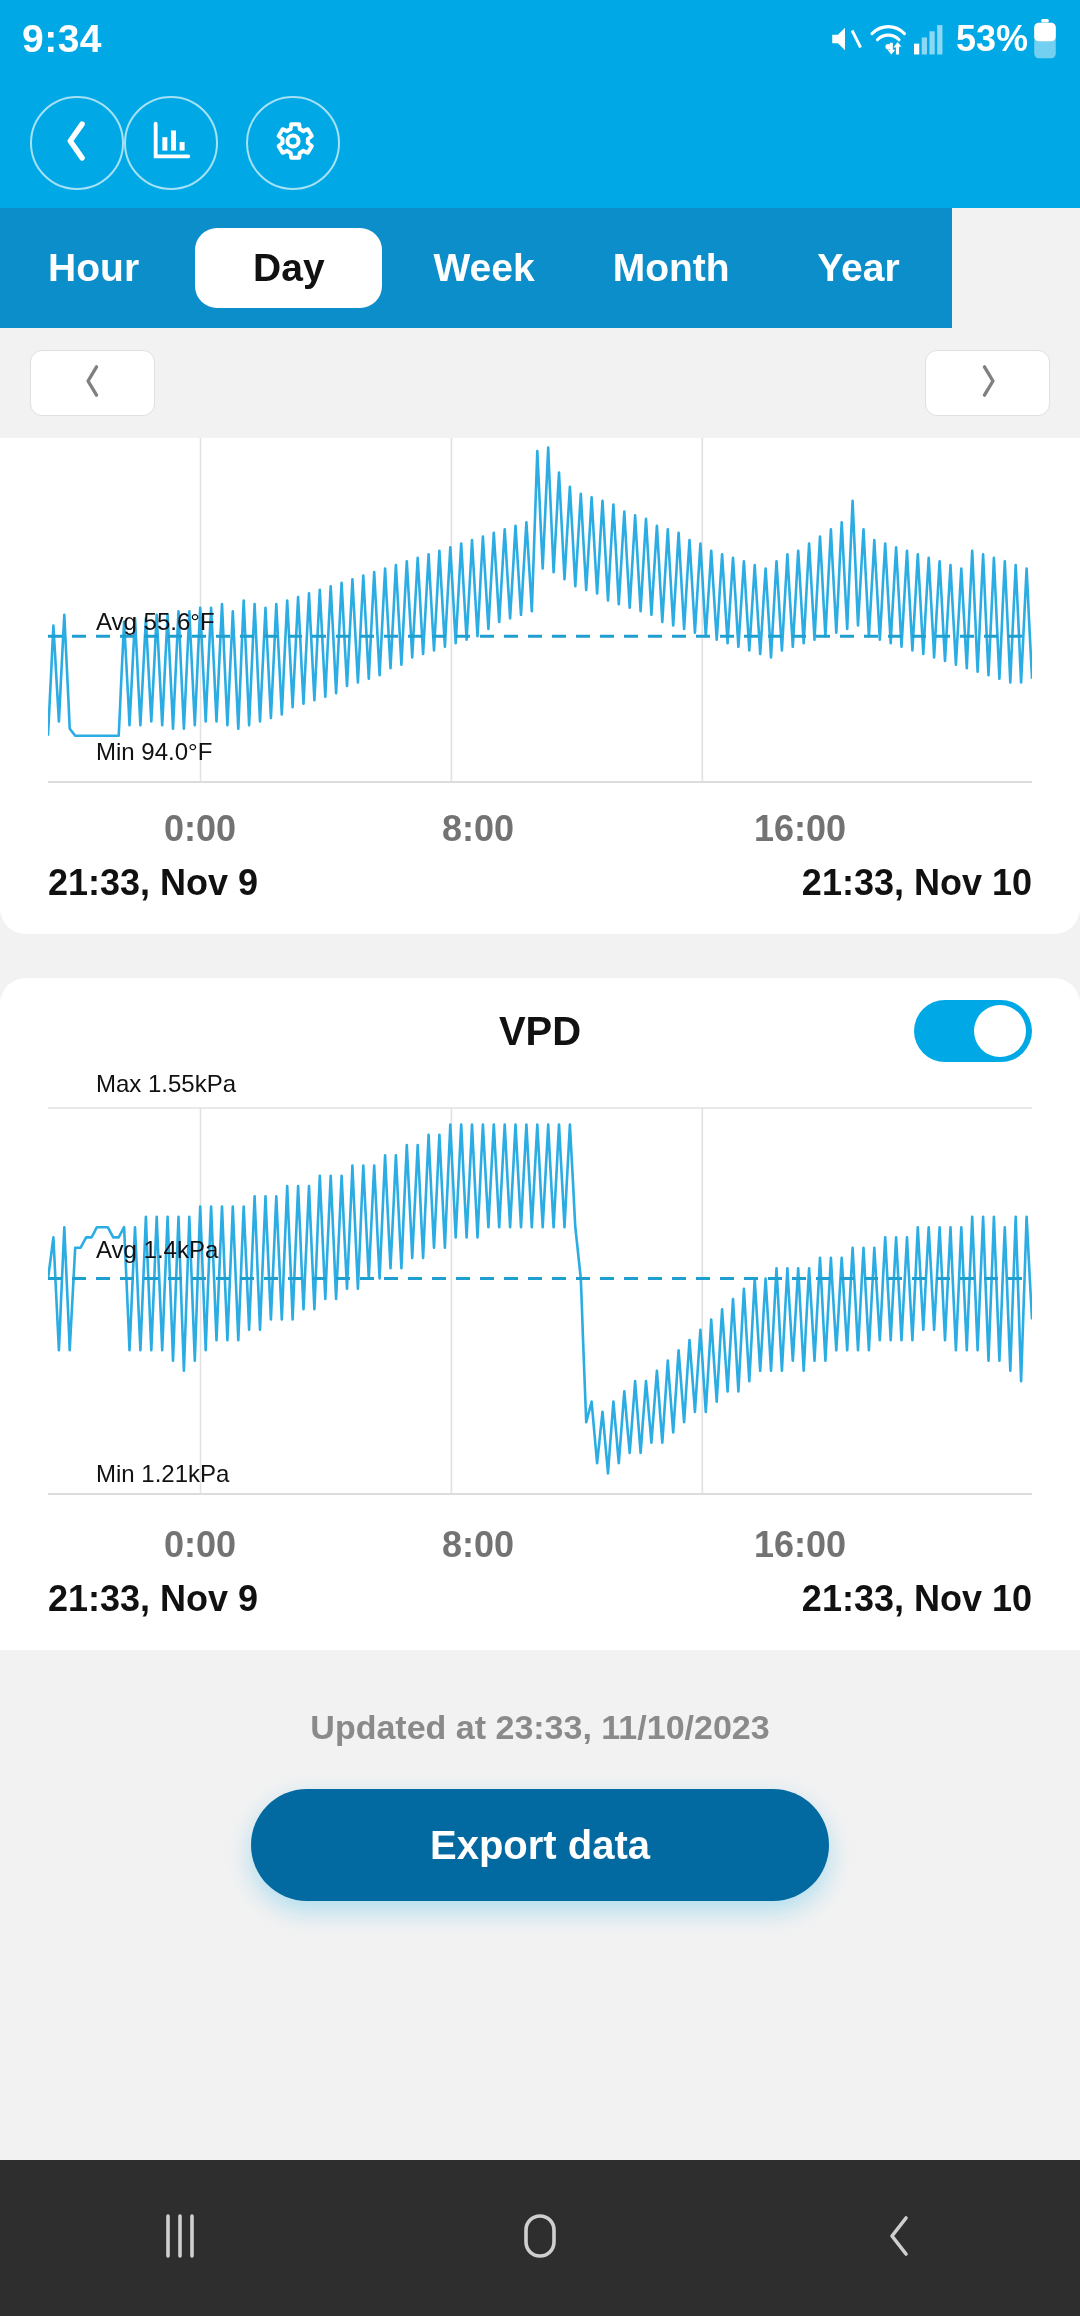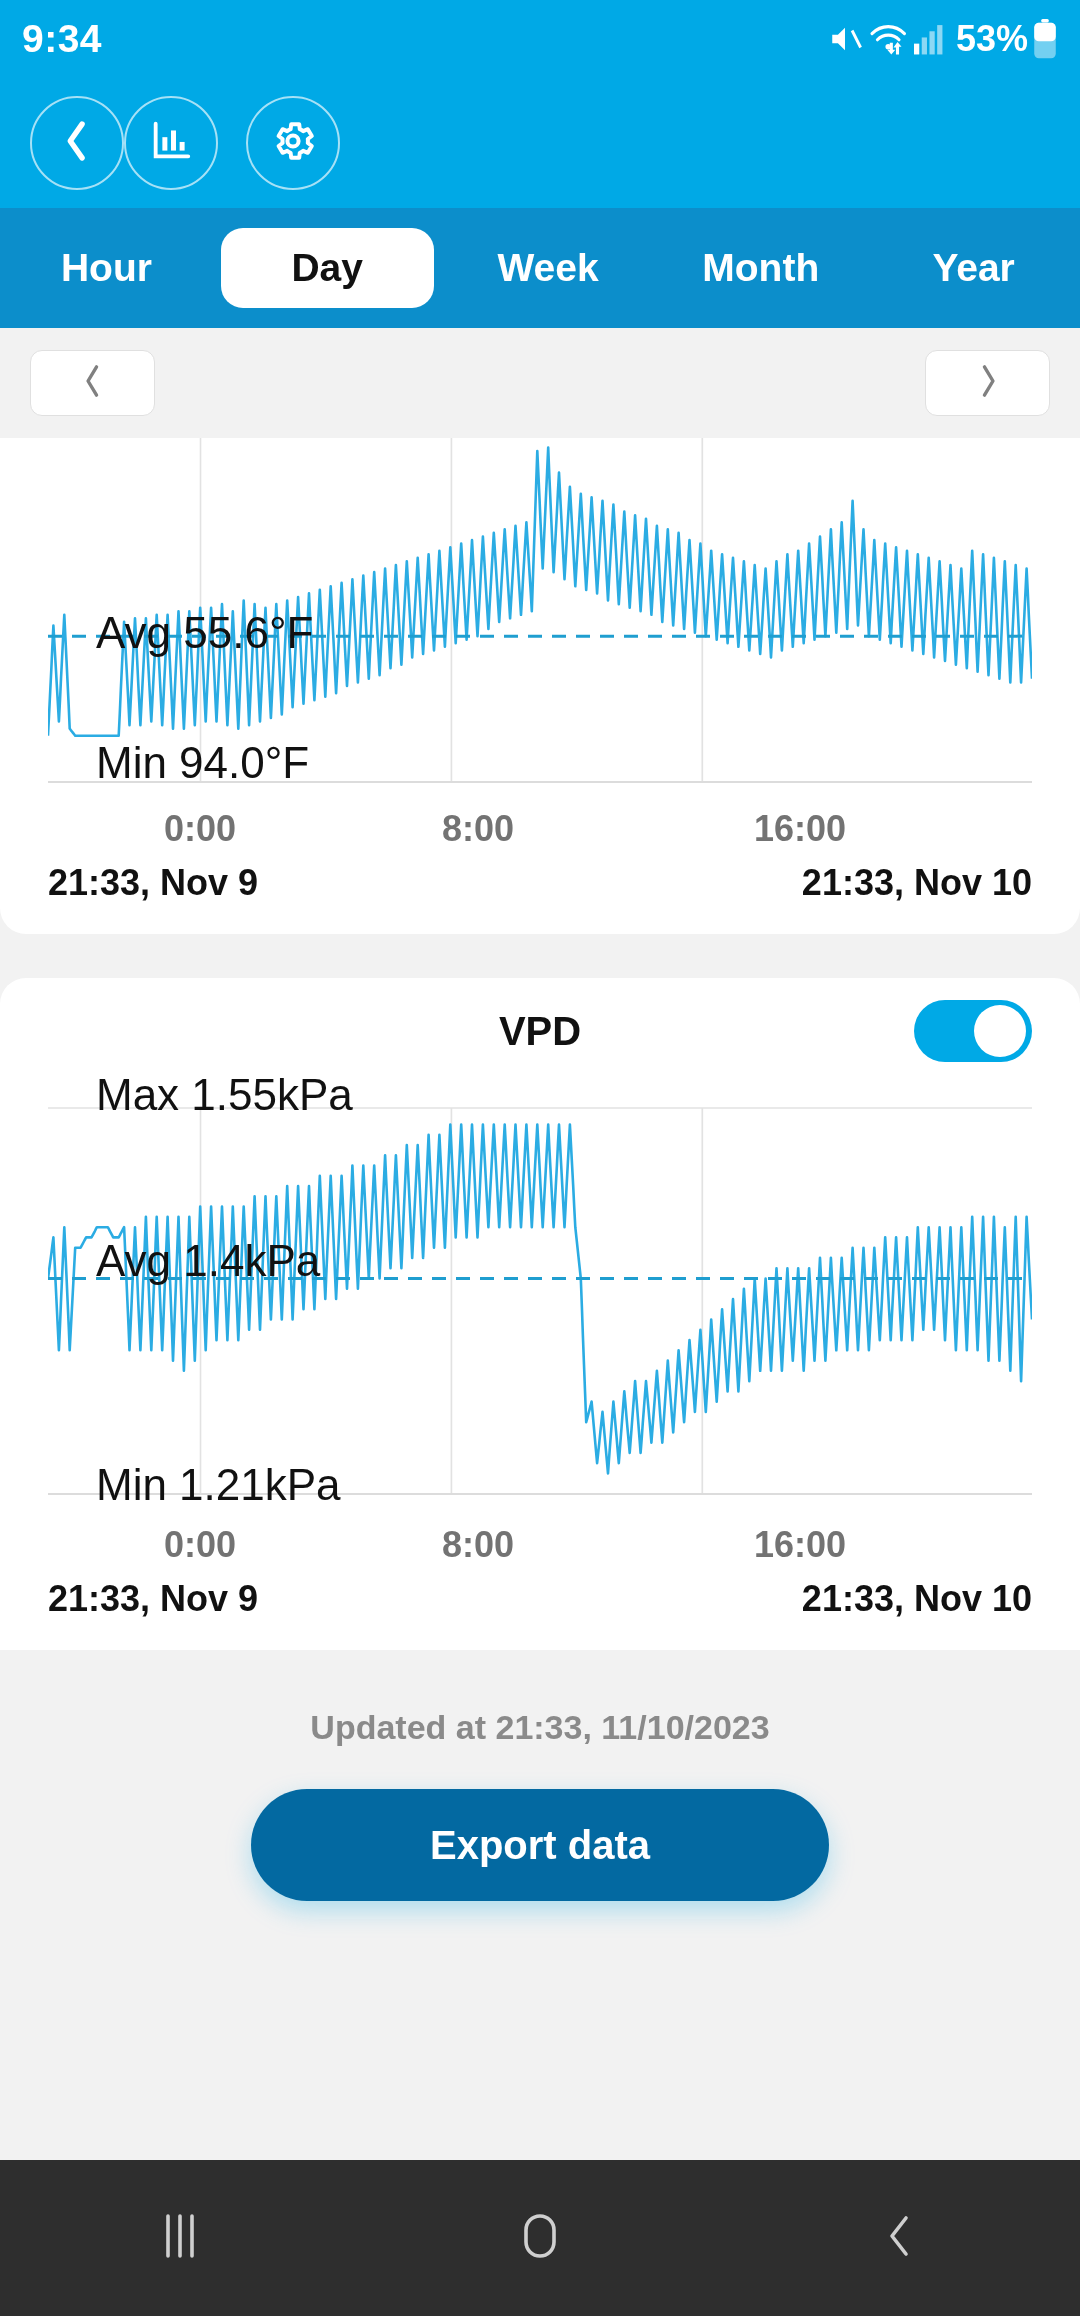--- a/index.html
+++ b/index.html
@@ -32,21 +32,21 @@
     display:flex; align-items:center; justify-content:center; flex:0 0 auto;
   }
   .appbar-title {
     flex:1; text-align:center; color:#fff;
     font-size:42px; font-weight:bold; letter-spacing:.3px;
   }
   .appbar-right { display:flex; gap:28px; }
 
   
   .tabbar {
-    position:absolute; top:208px; left:0; width:1080px; height:120px;
+    position:absolute; top:208px; left:0; width:952px; height:120px;
     background:#0c8ecb; display:flex; align-items:center;
   }
   .tab {
     flex:1; text-align:center; color:#fff;
     font-size:39px; font-weight:bold;
   }
   .tab.active {
     color:#111; background:#fff; border-radius:22px;
     margin:0 8px; padding:18px 0; font-weight:bold;
   }
@@ -88,21 +88,21 @@
     position:absolute; top:5px; right:6px; width:52px; height:52px;
     border-radius:50%; background:#fff;
   }
 
   
   .graph { position:relative; padding:0 48px; }
   .graph-inner { position:relative; width:984px; }
   .graph svg { display:block; width:984px; }
 
   .stat {
-    position:absolute; font-size:44px; color:#111;
+    position:absolute; font-size:24px; color:#111;
     font-weight:normal; white-space:nowrap; z-index:3;
   }
 
   .axis-row {
     display:flex; padding:10px 48px 0 48px; position:relative; height:56px;
   }
   .axis-tick {
     position:absolute; font-size:36px; font-weight:bold; color:#737373;
     transform:translateX(-50%);
   }
@@ -295,21 +295,21 @@
         <div class="axis-tick" style="left:478px;">8:00</div>
         <div class="axis-tick" style="left:800px;">16:00</div>
       </div>
       <div class="range-row">
         <span>21:33, Nov 9</span>
         <span>21:33, Nov 10</span>
       </div>
     </div>
 
     <div class="footer">
-      <div class="updated">Updated at 21:33, 11/10/2023</div>
+      <div class="updated">Updated at 23:33, 11/10/2023</div>
       <div class="export-btn">Export data</div>
     </div>
   </div>
 
   <div class="navbar">
     <div class="nb">
       <span>
         <svg width="46" height="52" viewBox="0 0 22 26">
           <path stroke="#cfcfcf" stroke-width="1.8" stroke-linecap="round" d="M5 3v20M11 3v20M17 3v20"></path>
         </svg>

